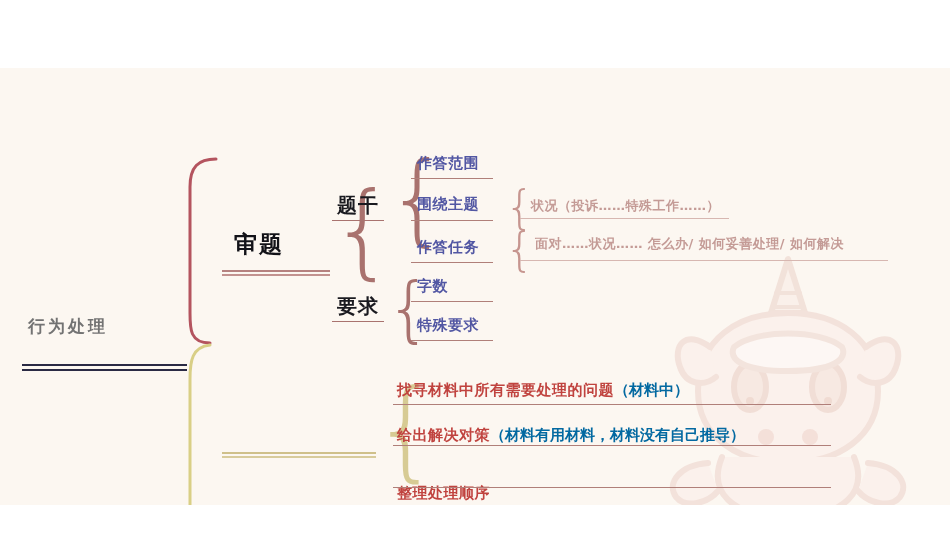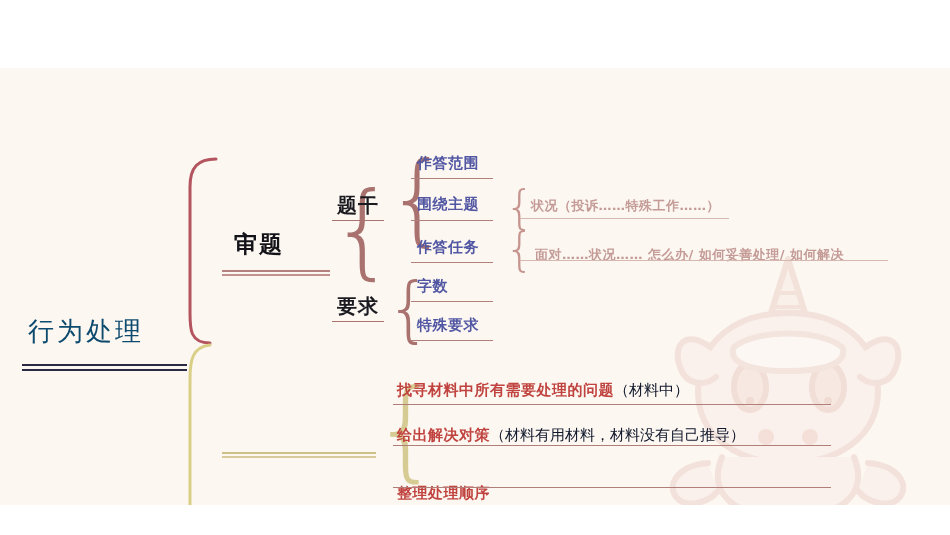--- a/index.html
+++ b/index.html
@@ -45,23 +45,23 @@
 
   
   .node {
     position: absolute;
     white-space: nowrap;
     line-height: 1;
   }
 
   
   .root-label {
-    font-size: 26px;
-    font-weight: 400;
-    color: #0c4a6e;
+    font-size: 17px;
+    font-weight: 700;
+    color: #737373;
     letter-spacing: 3px;
   }
   .root-rule {
     position: absolute;
     border-top: 2px solid #2a2a44;
     border-bottom: 2px solid #2a2a44;
     height: 3px;
     box-sizing: content-box;
   }
 
@@ -108,22 +108,22 @@
   }
 
   
   .red-label {
     font-size: 15px;
     font-weight: 700;
     color: #c0433f;
     letter-spacing: 0.5px;
   }
   .red-label .plain {
-    font-weight: 400;
-    color: #0f172a;
+    font-weight: 700;
+    color: #0369a1;
     letter-spacing: 0;
   }
 
   
   .detail-label {
     font-size: 13px;
     font-weight: 700;
     color: #c49b96;
     letter-spacing: 0.5px;
   }
@@ -210,21 +210,21 @@
 
     <div class="node l3-label" style="left:417px; top:130px;font-family:Liberation Mono, monospace;">围绕主题</div>
     <div class="leaf-rule" style="left:411px; top:152px; width:82px;"></div>
     <div class="brace" style="left:505px; top:116px; font-size:46px; color:#c6958f;">{</div>
     <div class="node detail-label" style="left:531px; top:131px;">状况（投诉……特殊工作……）</div>
     <div class="leaf-rule pale" style="left:520px; top:150px; width:209px;"></div>
 
     <div class="node l3-label" style="left:417px; top:172px;">作答任务</div>
     <div class="leaf-rule" style="left:411px; top:194px; width:82px;"></div>
     <div class="brace" style="left:505px; top:158px; font-size:46px; color:#c6958f;">{</div>
-    <div class="node detail-label" style="left:535px; top:180px;">面对……状况…… 怎么办/ 如何妥善处理/ 如何解决</div>
+    <div class="node detail-label" style="left:535px; top:169px;">面对……状况…… 怎么办/ 如何妥善处理/ 如何解决</div>
     <div class="leaf-rule pale" style="left:520px; top:192px; width:368px;"></div>
 
     <div class="node l2-label" style="left:337px; top:228px;">要求</div>
     <div class="rule-thin-rose" style="left:332px; top:253px; width:52px;"></div>
 
     <div class="brace" style="left:386px; top:204px; font-size:72px; color:#a9726e;">{</div>
 
     <div class="node l3-label" style="left:417px; top:211px;">字数</div>
     <div class="leaf-rule" style="left:411px; top:233px; width:82px;"></div>
 

